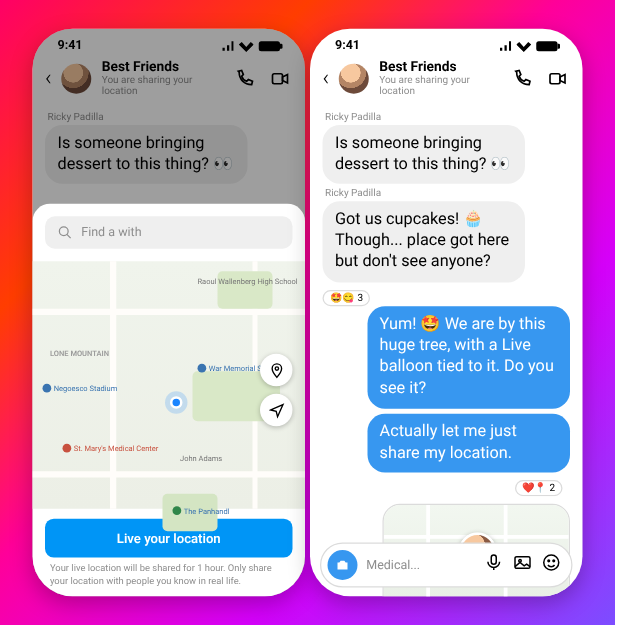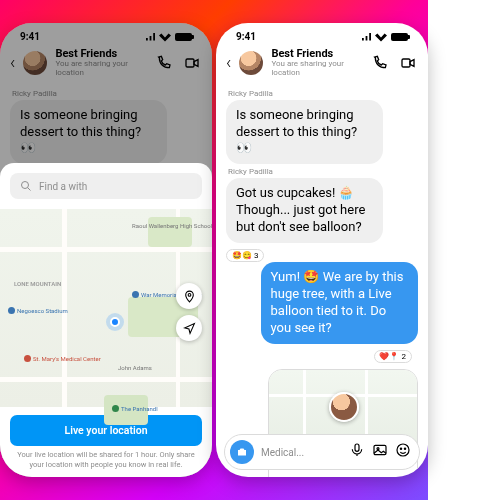--- a/index.html
+++ b/index.html
@@ -1,17 +1,17 @@
 <!DOCTYPE html>
 <html><head>
 <meta charset="utf-8">
 <style>
   *{box-sizing:border-box;margin:0;padding:0;font-family:-apple-system,BlinkMacSystemFont,"Segoe UI",Roboto,Helvetica,Arial,sans-serif}
   body{width:500px;height:500px;overflow:hidden}
-  .bg{width:428px;height:500px;background:linear-gradient(135deg,#ff0066 0%,#ff3d00 25%,#ff0099 45%,#d500f9 70%,#7c4dff 100%);display:flex;align-items:center;justify-content:center;gap:4px}
+  .bg{width:492px;height:500px;background:linear-gradient(135deg,#ff0066 0%,#ff3d00 25%,#ff0099 45%,#d500f9 70%,#7c4dff 100%);display:flex;align-items:center;justify-content:center;gap:4px}
   .phone{width:218px;height:454px;border-radius:32px;background:#fff;position:relative;overflow:hidden;box-shadow:0 6px 18px rgba(0,0,0,.25)}
   .statusbar{display:flex;justify-content:space-between;align-items:center;padding:8px 20px 2px 20px;font-size:10px;font-weight:700}
   .sb-right{display:flex;gap:4px;align-items:center}
   .sig,.wifi,.bat{display:inline-block;background:#000;height:8px}
   .sig{width:12px;clip-path:polygon(0 100%,25% 100%,25% 70%,40% 70%,40% 100%,55% 100%,55% 45%,70% 45%,70% 100%,100% 100%,100% 0,85% 0,85% 100%)}
   .wifi{width:12px;height:10px;clip-path:polygon(50% 100%,0 40%,20% 20%,50% 60%,80% 20%,100% 40%)}
   .bat{width:17px;height:8px;border-radius:2px;position:relative}
   .bat:after{content:"";position:absolute;right:-2px;top:2px;width:2px;height:4px;background:#000;border-radius:0 1px 1px 0}
   .chathdr{display:flex;align-items:center;gap:8px;padding:4px 10px 8px 10px}
   .back{font-size:18px;font-weight:300}
@@ -66,21 +66,21 @@
   .poi.blue{color:#3a74b0}
   .poi.red{color:#c8513f}
   .poi.gray{color:#9a9a9a;font-weight:600}
   .ico{display:inline-block;width:7px;height:7px;border-radius:50%;margin-right:2px;vertical-align:-1px}
   .bluedot{position:absolute;width:10px;height:10px;border-radius:50%;background:#1a85ff;border:2px solid #fff;left:110px;top:108px;box-shadow:0 0 0 4px rgba(26,133,255,.2)}
   .fab{position:absolute;right:10px;width:26px;height:26px;border-radius:50%;background:#fff;box-shadow:0 1px 4px rgba(0,0,0,.25);display:flex;align-items:center;justify-content:center}
   .fab svg{width:13px;height:13px;stroke:#000;fill:none;stroke-width:2}
   .fab.pin{bottom:98px}
   .fab.loc{bottom:66px}
   .sharebtn{margin:8px 10px 4px 10px;background:#0095f6;color:#fff;text-align:center;border-radius:7px;padding:9px 0;font-size:10.5px;font-weight:600}
-  .disc{font-size:7.5px;color:#8e8e8e;text-align:center;padding:0 14px 8px 14px;line-height:1.25}
+  .disc{font-size:7.5px;color:#8e8e8e;padding:0 14px 8px 14px;line-height:1.25}
 </style>
 </head>
 <body>
 
 <div class="bg">
 
   <div class="phone">
     <div class="statusbar">
       <span>9:41</span>
       <span class="sb-right">
@@ -182,28 +182,31 @@
             <rect x="3" y="6" width="12" height="12" rx="2"></rect>
             <path d="M15 10l6-3v10l-6-3z"></path>
           </svg>
         </span>
     </div>
 
     <div class="msgs">
       <div class="sender">Ricky Padilla</div>
       <div class="bubble in">Is someone bringing dessert to this thing? 👀</div>
       <div class="sender">Ricky Padilla</div>
-      <div class="bubble in">Got us cupcakes! 🧁 Though... just got here but don't see balloon?</div>
+      <div class="bubble in">Got us cupcakes! 🧁 Though... place got here but don't see anyone?</div>
       <div><span class="reactchip">
             <span>🤩😋</span>
             <span>3</span>
           </span></div>
 
       <div class="row-out">
           <div class="bubble out">Yum! 🤩 We are by this huge tree, with a Live balloon tied to it. Do you see it?</div>
+        </div>
+      <div class="row-out">
+          <div class="bubble out">Actually let me just share my location.</div>
         </div>
       <div style="overflow:hidden">
           <span class="reactchip right">
             <span>❤️📍</span>
             <span>2</span>
           </span>
         </div>
 
       <div class="mapcard">
         <div class="mimg">

